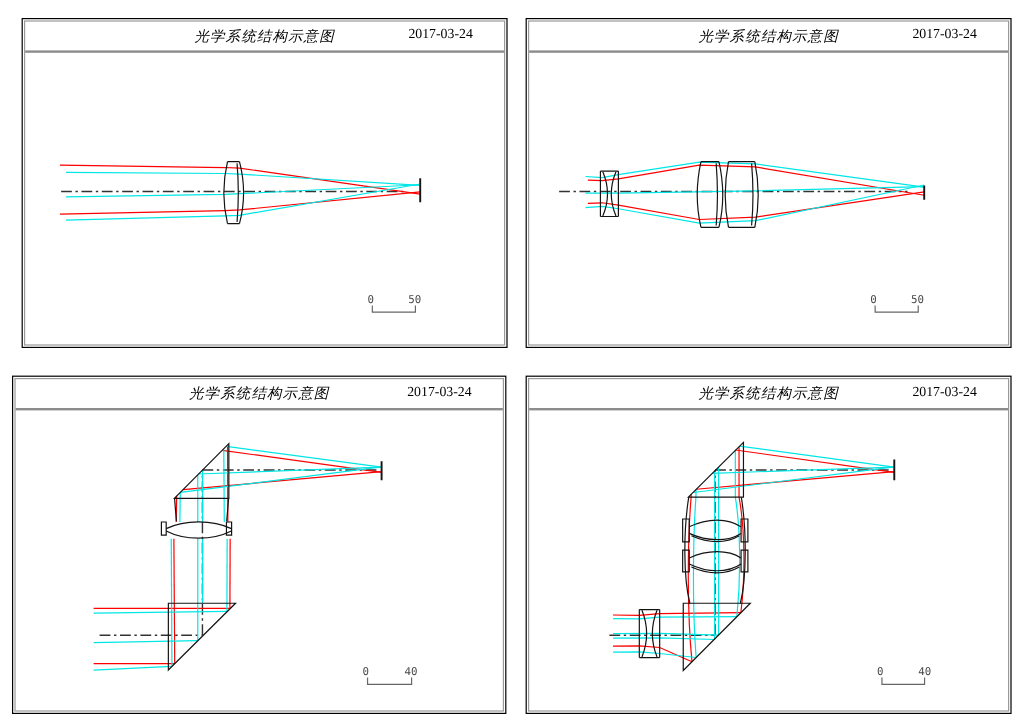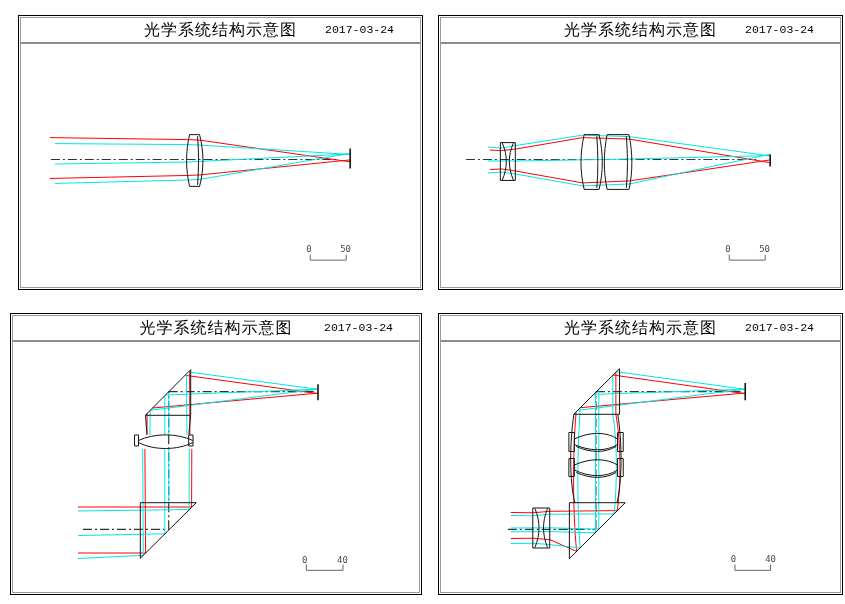--- a/index.html
+++ b/index.html
@@ -1,21 +1,21 @@
 <!DOCTYPE html>
 <html style="--field1-ray: #ff0000; --field2-ray: #00e6e6; --axis: #333333; --glass-outline: #141414; --window-border: #000000; --inner-border: #9a9a9a; --scale-text: #4a4a4a; --background: #ffffff;"><head>
 <meta charset="utf-8">
 <style>
   html,body{margin:0;padding:0;background:#fff;}
   body{width:845px;height:604px;position:relative;font-family:"DejaVu Sans",sans-serif;}
   .panel{position:absolute;background:#fff;border:1px solid var(--window-border,#000);}
   .panel-inner{position:absolute;inset:1px;border:1px solid var(--inner-border,#9a9a9a);display:flex;flex-direction:column;}
   .win-header{position:relative;height:24px;flex:0 0 24px;border-bottom:2px solid #8c8c8c;display:flex;align-items:center;justify-content:center;}
-  .win-title{font-size:16px;color:#000;letter-spacing:1px;}
-  .win-date{position:absolute;right:26px;top:5px;font-family:Liberation Mono, monospace;font-size:11.5px;color:#000;}
+  .win-title{font-size:12px;color:#000;letter-spacing:1px;font-style:italic;}
+  .win-date{position:absolute;right:26px;top:5px;font-family:Liberation Serif, serif;font-size:11.5px;color:#000;}
   .diagram{flex:1 1 auto;width:100%;height:100%;display:block;}
   .glass{fill:none;stroke:#141414;stroke-width:1;}
   .edge{fill:none;stroke:#141414;stroke-width:1;}
   .rayr{fill:none;stroke:var(--field1-ray,#f00);stroke-width:1;}
   .rayc{fill:none;stroke:var(--field2-ray,#00e6e6);stroke-width:1;}
   .axis{fill:none;stroke:var(--axis,#333);stroke-width:1.2;stroke-dasharray:9 3 2 3;}
   .imgplane{fill:none;stroke:#141414;stroke-width:1.6;}
   .scalebar{fill:none;stroke:#666;stroke-width:1;}
   .scaletxt{font-family:"DejaVu Sans Mono",monospace;font-size:9px;fill:var(--scale-text,#4a4a4a);}
 </style>

